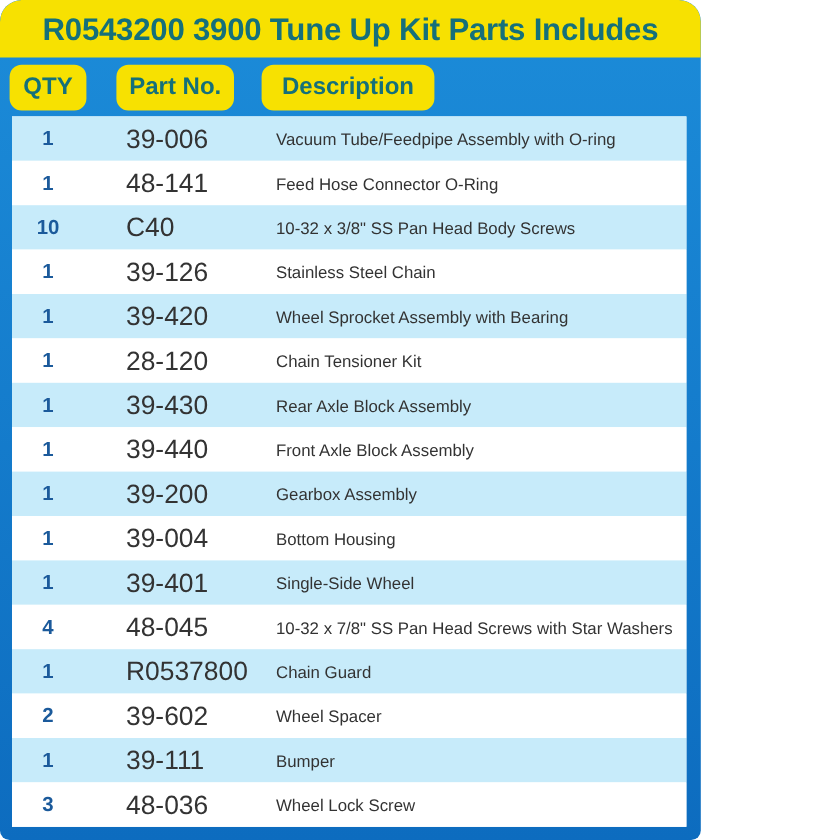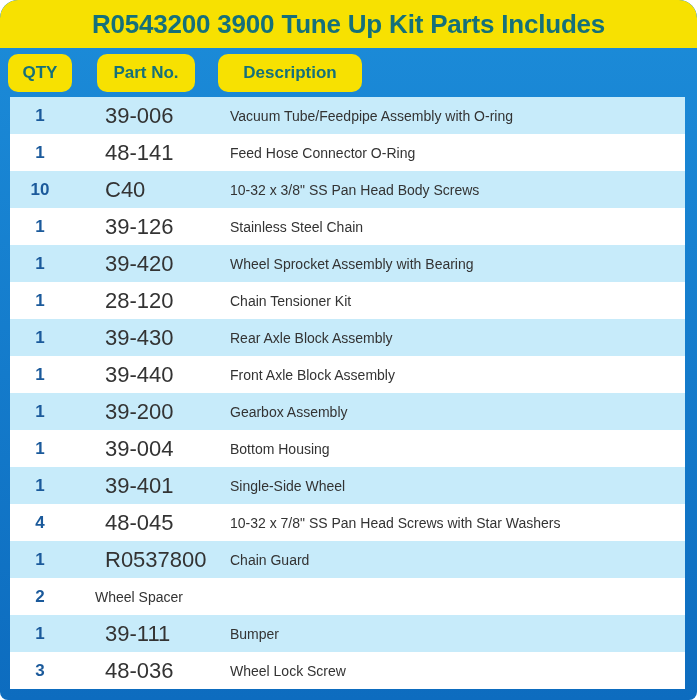--- a/index.html
+++ b/index.html
@@ -13,21 +13,21 @@
     --body-text: #333333;
   }
   * { box-sizing: border-box; margin: 0; padding: 0; }
   html, body {
     width: 700px; height: 700px;
     background: #ffffff;
     font-family: "Liberation Sans", "DejaVu Sans", sans-serif;
     overflow: hidden;
   }
   .card {
-    width: 697px; height: 700px;
+    width: 584px; height: 700px;
     border-radius: 18px 18px 8px 8px;
     overflow: hidden;
     display: flex; flex-direction: column;
     background: linear-gradient(180deg, var(--blue-top) 0%, var(--blue-bottom) 100%);
   }
   .title-bar {
     height: 48px; flex: 0 0 48px;
     background: var(--yellow);
     display: flex; align-items: center; justify-content: center;
     border-radius: 18px 18px 0 0;
@@ -41,21 +41,21 @@
   }
   .badge-row {
     height: 49px; flex: 0 0 49px;
     display: flex; align-items: center;
     padding-left: 8px;
   }
   .badge {
     background: var(--yellow);
     color: var(--teal);
     font-weight: bold;
-    font-size: 17px;
+    font-size: 20px;
     height: 38px;
     border-radius: 10px;
     display: flex; align-items: center; justify-content: center;
     white-space: nowrap;
   }
   .badge-qty  { width: 64px; }
   .badge-part { width: 98px;  margin-left: 25px; }
   .badge-desc { width: 144px; margin-left: 23px; }
   .table {
     flex: 1;
@@ -178,20 +178,21 @@
   </div>
 
   <div class="row alt">
     <div class="cell-qty">1</div>
     <div class="cell-part">R0537800</div>
     <div class="cell-desc">Chain Guard</div>
   </div>
 
   <div class="row">
     <div class="cell-qty">2</div>
+    <div class="cell-part">39-602</div>
     <div class="cell-desc">Wheel Spacer</div>
   </div>
 
   <div class="row alt">
     <div class="cell-qty">1</div>
     <div class="cell-part">39-111</div>
     <div class="cell-desc">Bumper</div>
   </div>
 
   <div class="row">

